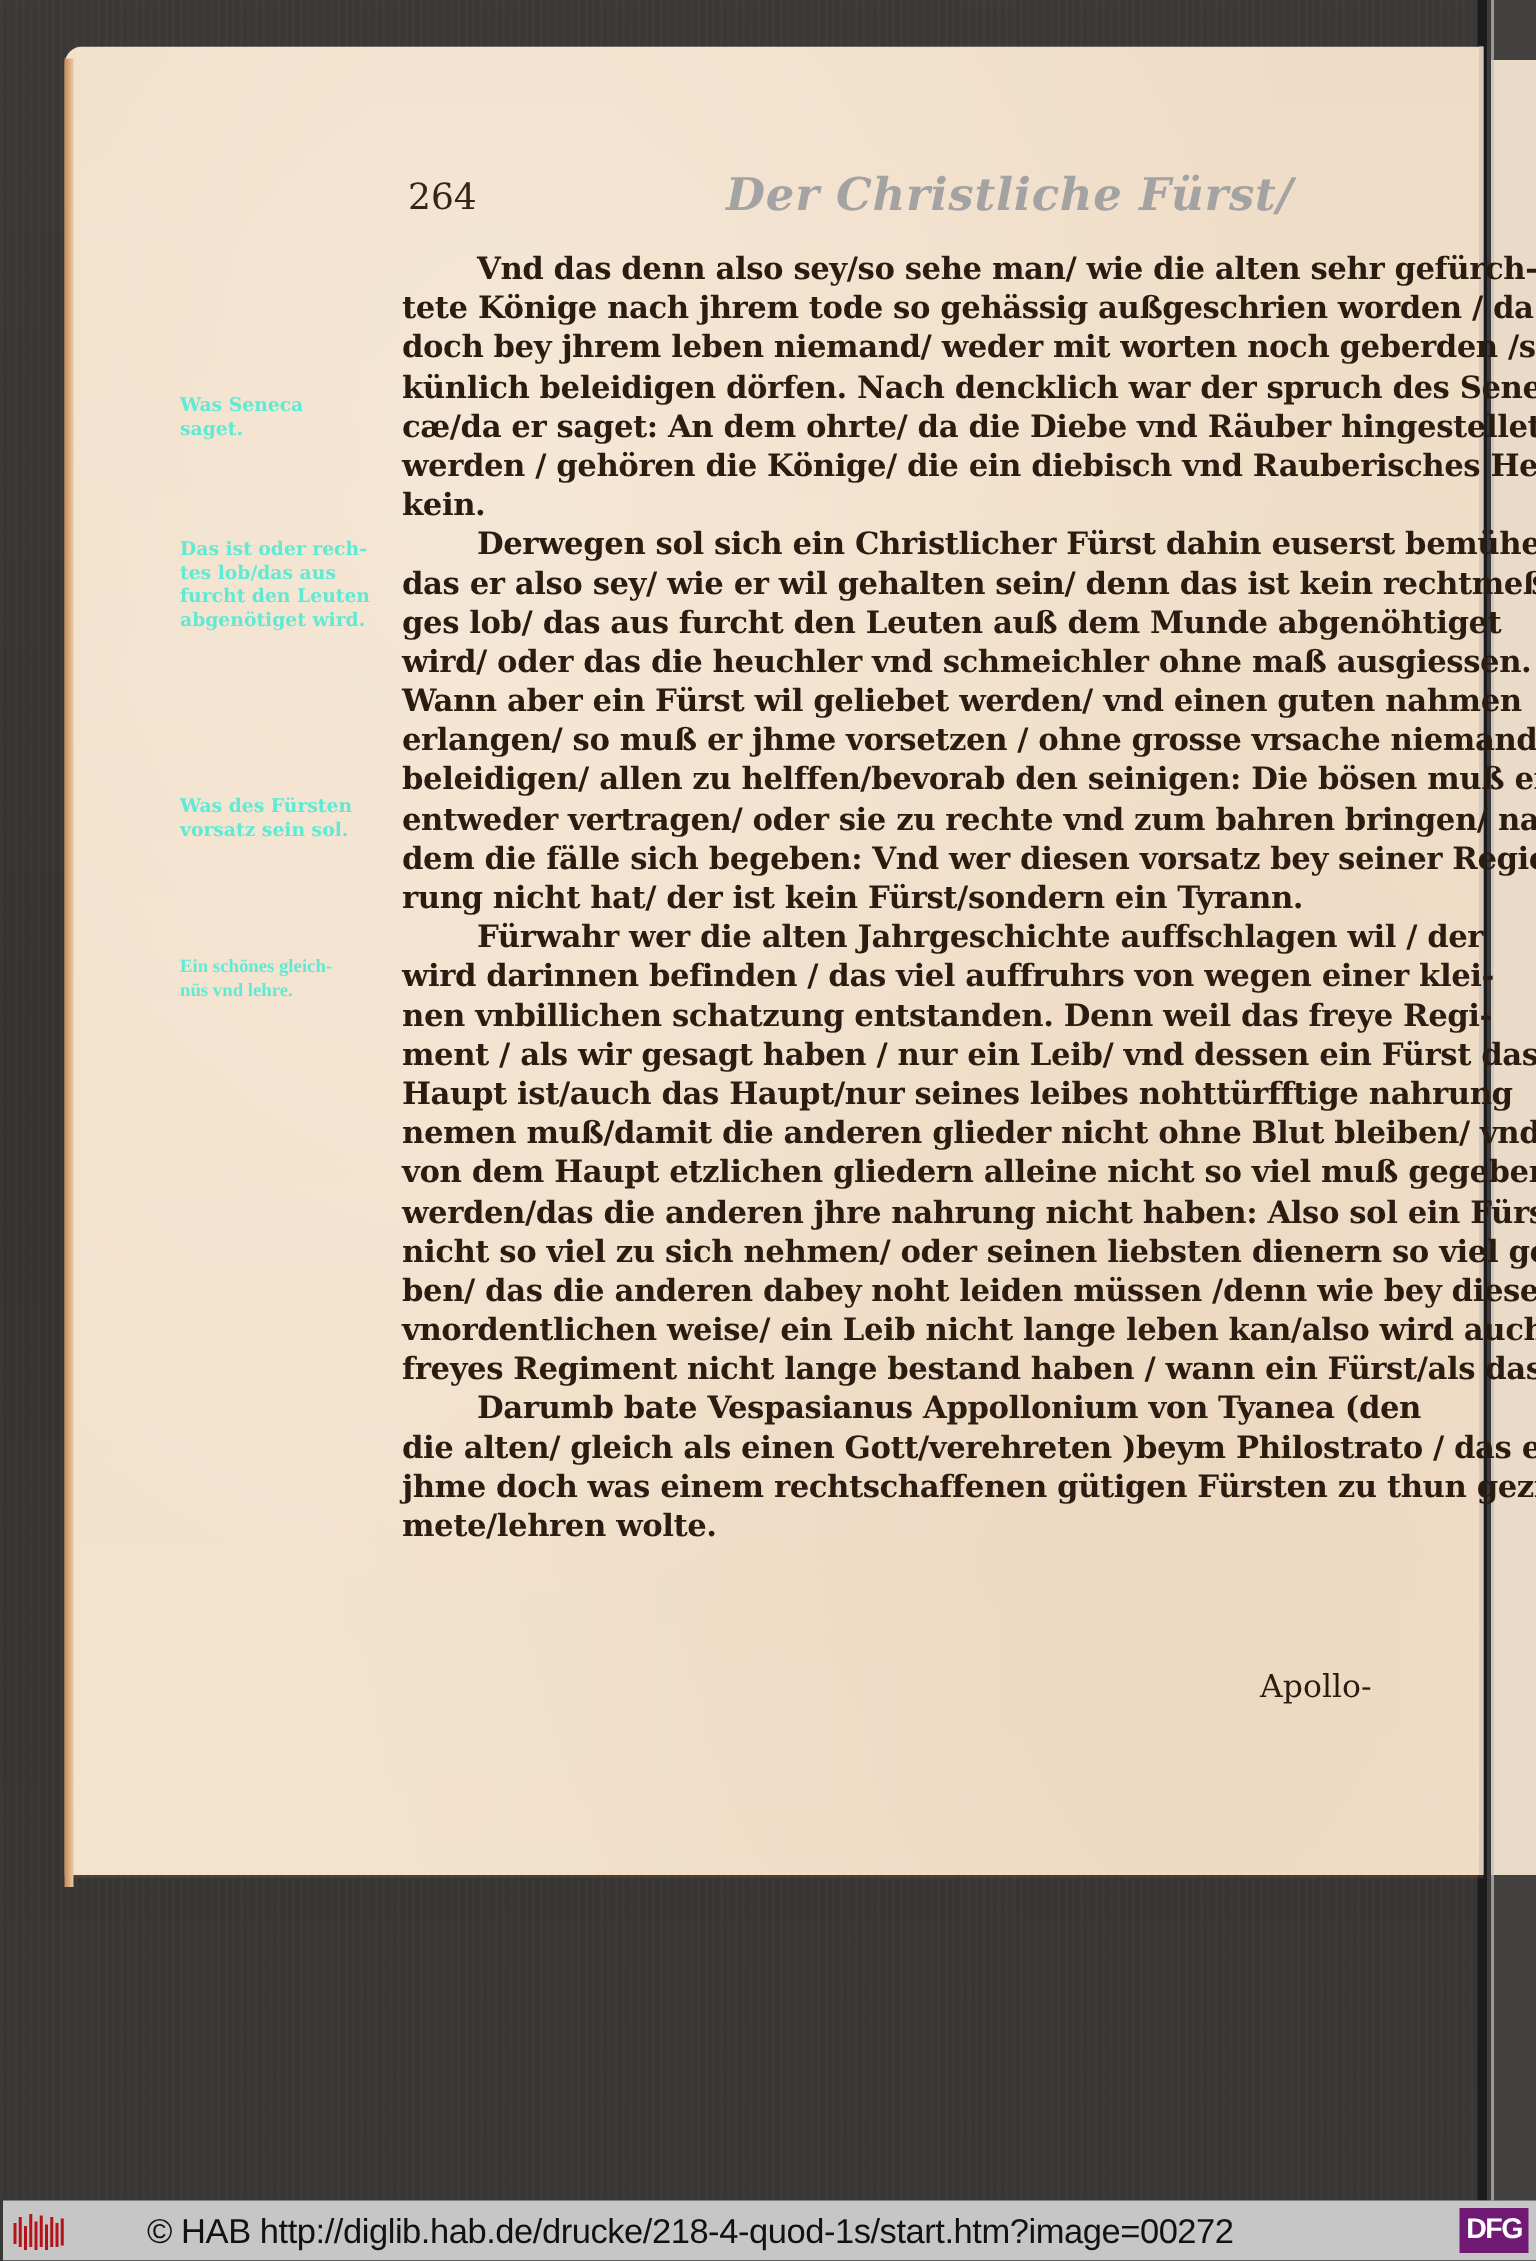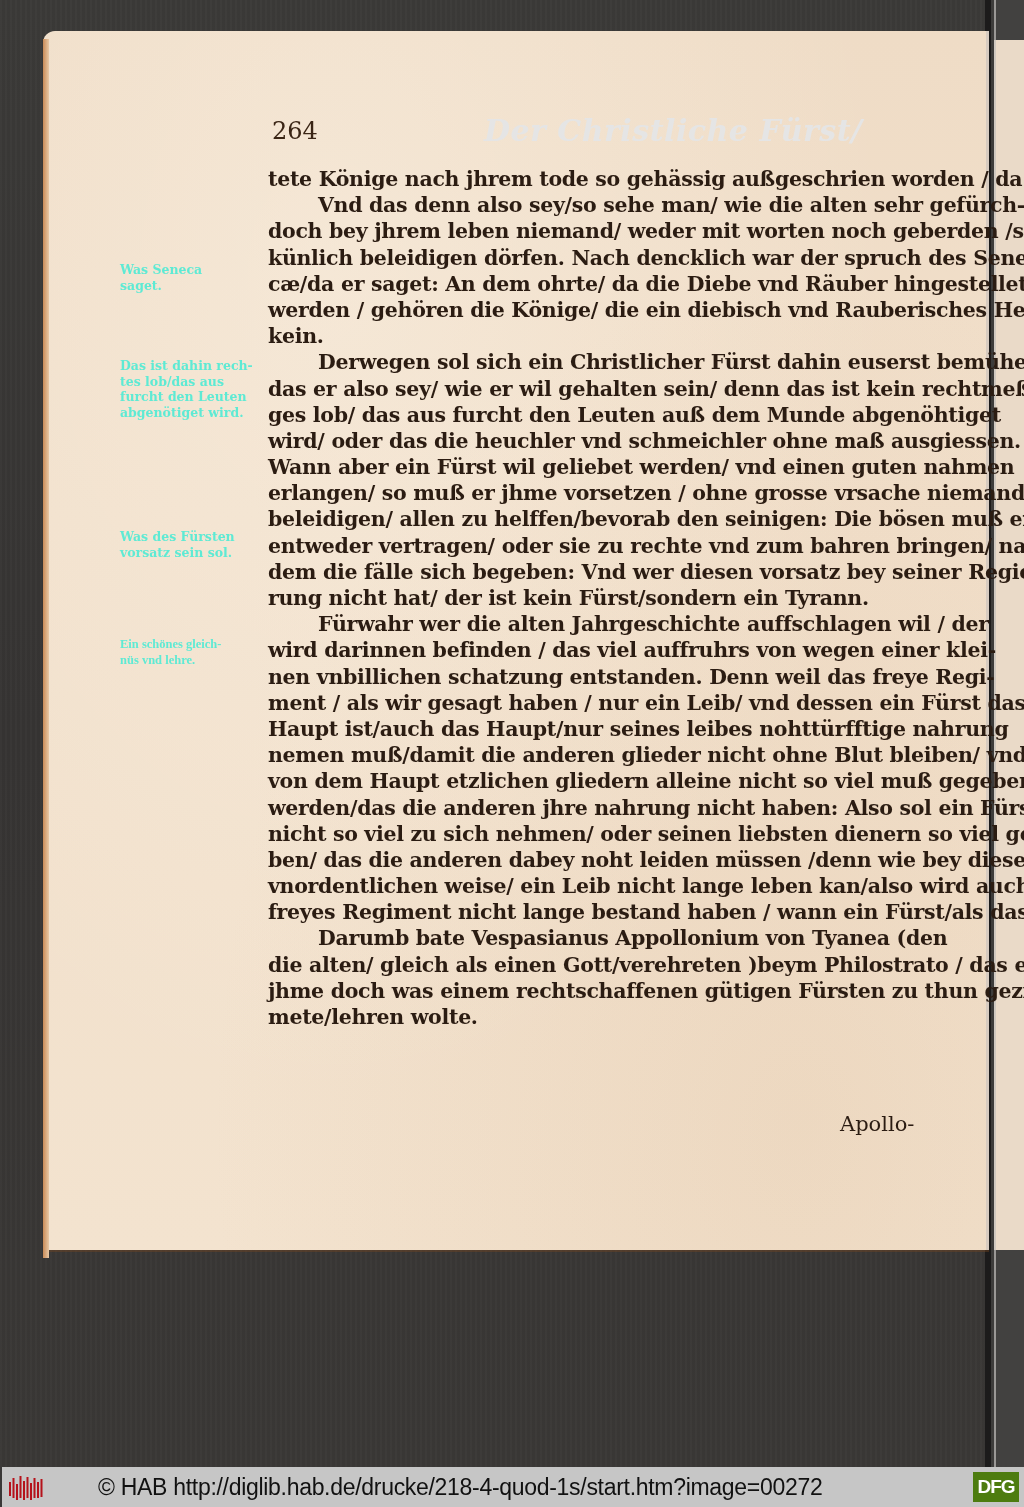--- a/index.html
+++ b/index.html
@@ -43,21 +43,21 @@
     color: #2b1c12;
     font-family: "DejaVu Serif", serif;
   }
   .running-head {
     position: absolute; top: 113px; left: 272px; width: 700px; height: 40px;
   }
   .page-number {
     position: absolute; left: 0; top: 4px; font-size: 24px; color: #3a2515;
   }
   .head-title {
-    position: absolute; left: 212px; top: 0; font-size: 30px; font-weight: bold; color: #e5e5e5;
+    position: absolute; left: 212px; top: 0; font-size: 30px; font-weight: bold; color: #a3a3a3;
     letter-spacing: 0.5px; font-style: italic;
   }
   .body-block {
     position: absolute; left: 268px; top: 166px; width: 660px;
   }
   .line {
     font-size: 20.5px; height: 26.2px; line-height: 26.2px; white-space: nowrap;
     text-align: justify; text-align-last: justify; font-weight: bold;
     letter-spacing: -0.3px;
   }
@@ -73,21 +73,21 @@
     background: #c6c6c6;
     display: flex; align-items: center;
   }
   .hab-logo { position: absolute; left: 6px; top: 7px; width: 36px; height: 28px; }
   .footer-text {
     position: absolute; left: 96px; top: 7px; font-family: "Liberation Sans", sans-serif;
     font-size: 23px; color: #111; letter-spacing: -0.3px;
   }
   .dfg-logo {
     position: absolute; left: 973px; top: 1472px; width: 46px; height: 30px;
-    background: #4d7c0f; color: #fff; font-family: "Liberation Sans", sans-serif;
+    background: #701a75; color: #fff; font-family: "Liberation Sans", sans-serif;
     font-weight: bold; font-size: 19px; display: flex; align-items: center; justify-content: center;
     letter-spacing: -1px;
   }
 </style>
 </head>
 <body>
 
 <div class="backdrop"></div>
 <div class="spine"></div>
 <div class="spine-page-edge"></div>
@@ -98,38 +98,38 @@
   <span class="page-number">264</span>
   <span class="head-title">Der Christliche Fürst/</span>
 </div>
 
 <div class="margin-notes" id="margin-notes">
     <div class="note" style="top: 262px;">
       <div>Was Seneca</div>
       <div>saget.</div>
     </div>
     <div class="note" style="top: 358px;">
-      <div>Das ist dahin rech-</div>
+      <div>Das ist oder rech-</div>
       <div>tes lob/das aus</div>
       <div>furcht den Leuten</div>
       <div>abgenötiget wird.</div>
     </div>
     <div class="note" style="top: 529px;">
       <div>Was des Fürsten</div>
       <div>vorsatz sein sol.</div>
     </div>
     <div class="note" style="top: 637px; font-family: Liberation Serif, serif;">
       <div>Ein schönes gleich-</div>
       <div>nüs vnd lehre.</div>
     </div>
   </div>
 
 <div class="body-block text" id="body-block">
+    <div class="line indent">Vnd das denn also sey/so sehe man/ wie die alten sehr gefürch-</div>
     <div class="line">tete Könige nach jhrem tode so gehässig außgeschrien worden / da</div>
-    <div class="line indent">Vnd das denn also sey/so sehe man/ wie die alten sehr gefürch-</div>
     <div class="line">doch bey jhrem leben niemand/ weder mit worten noch geberden /sie</div>
     <div class="line">künlich beleidigen dörfen.   Nach dencklich war der spruch des Sene-</div>
     <div class="line">cæ/da er saget: An dem ohrte/ da die Diebe vnd Räuber hingestellet</div>
     <div class="line">werden / gehören die Könige/ die ein diebisch vnd Rauberisches Hertz</div>
     <div class="line last">kein.</div>
     <div class="line indent">Derwegen sol sich ein Christlicher Fürst dahin euserst bemühen/</div>
     <div class="line">das er also sey/ wie er wil gehalten sein/ denn das ist kein rechtmeßi-</div>
     <div class="line">ges lob/ das aus furcht den Leuten auß dem Munde abgenöhtiget</div>
     <div class="line">wird/ oder das die heuchler vnd schmeichler ohne maß ausgiessen.</div>
     <div class="line">Wann aber ein Fürst wil geliebet werden/ vnd einen guten nahmen</div>

